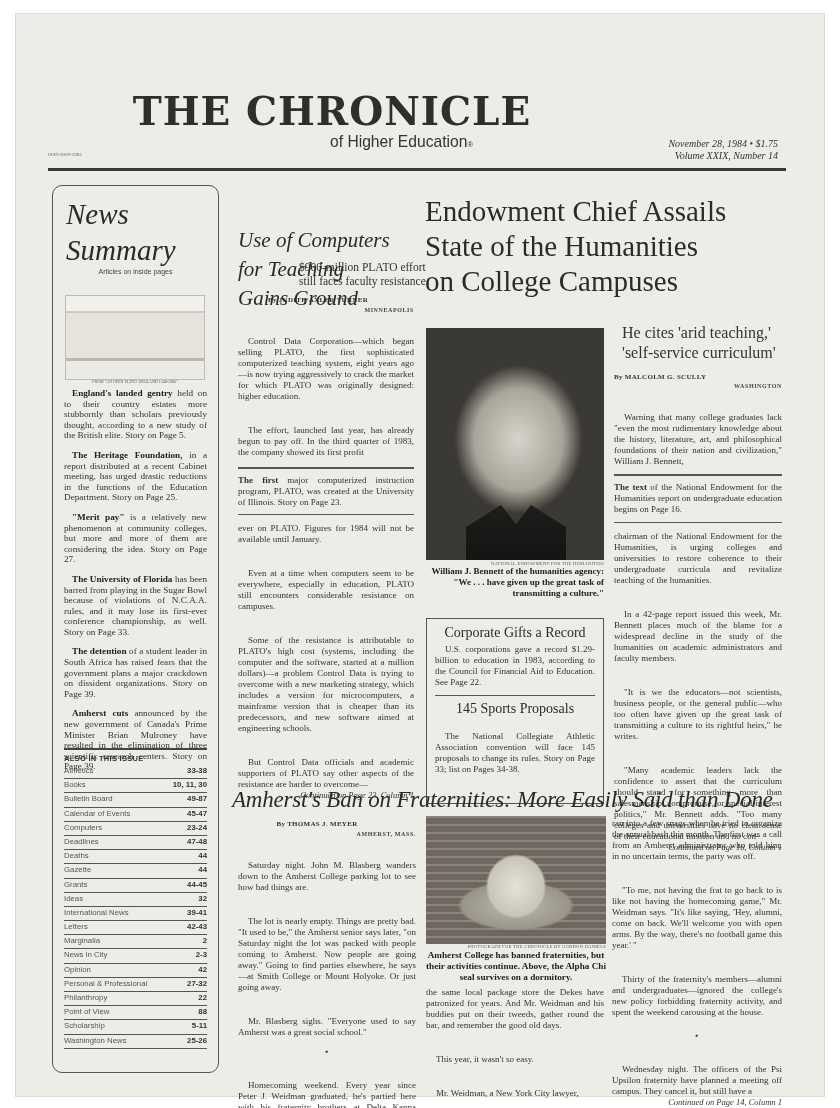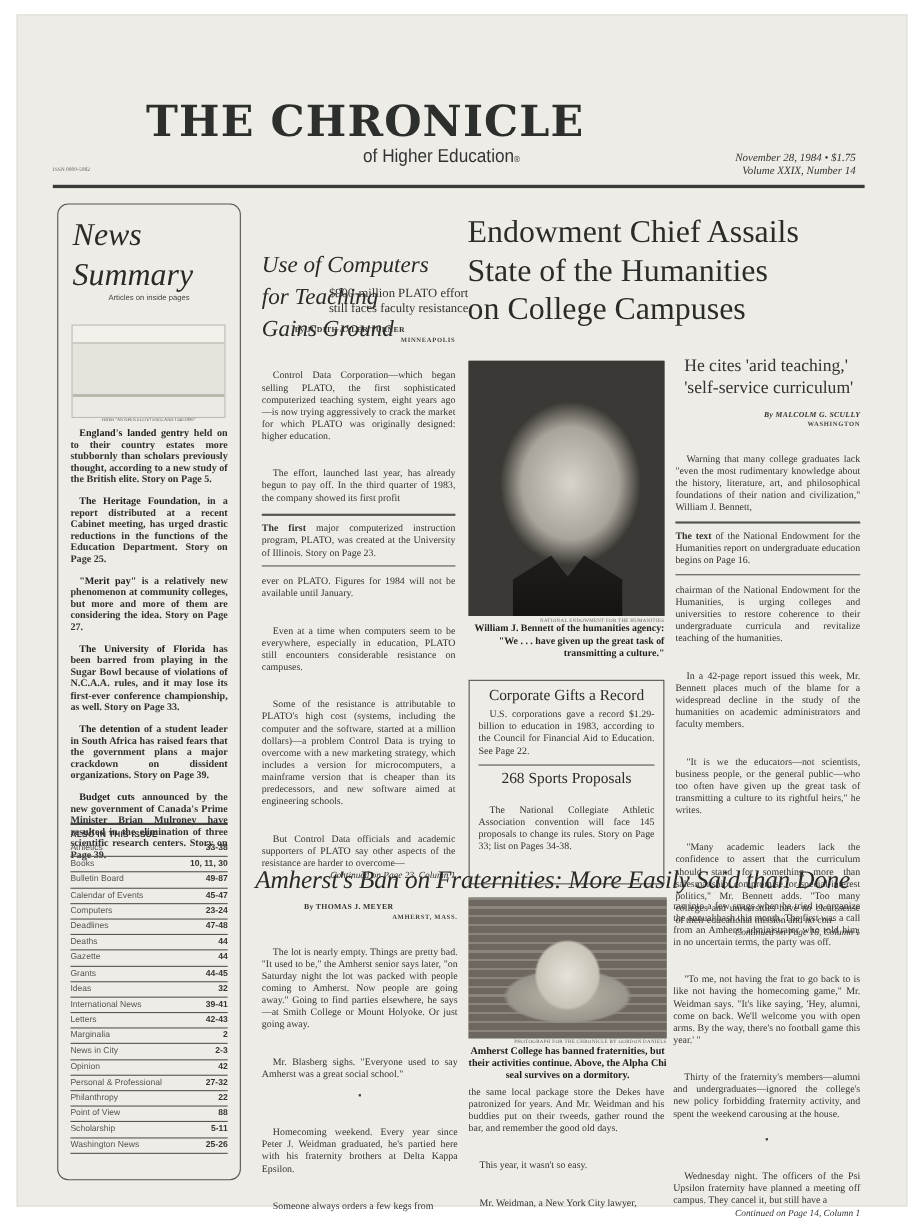--- a/index.html
+++ b/index.html
@@ -28,21 +28,21 @@
     border: 1.5px solid #555; border-radius: 10px;
   }
   .summary-title { left: 66px; top: 196px; font-style: italic; font-size: 29px; line-height: 36px; color: #2a2a28; }
   .summary-caption { left: 52px; width: 167px; top: 268px; text-align: center; font-family: "Liberation Sans", sans-serif; font-size: 7px; color: #444; }
   .summary-image {
     left: 65px; top: 295px; width: 140px; height: 85px;
     background: linear-gradient(#f2f0ea 0 18%, #cfcbc2 18% 20%, #e6e3dc 20% 75%, #bdb8ad 75% 78%, #eceae4 78%);
     border: 1px solid #bbb;
   }
   .summary-image-credit { left: 65px; width: 140px; top: 379px; text-align: center; font-size: 4px; color: #555; }
-  .summary-items { left: 64px; top: 388px; width: 143px; font-weight: bold; }
+  .summary-items { left: 64px; top: 388px; width: 143px; }
   .summary-item { font-size: 9.2px; line-height: 10.6px; text-align: justify; text-indent: 8px; margin-bottom: 9px; color: #333; }
   .summary-item b { color: #222; }
   .also-rule { left: 64px; top: 748px; width: 143px; height: 2px; background: #444; }
   .also-title { left: 64px; top: 754px; font-family: "Liberation Sans", sans-serif; font-weight: bold; font-size: 7.5px; color: #333; letter-spacing: 0.3px; text-align: center; }
   .also-list { left: 64px; top: 765px; width: 143px; }
   .also-row {
     display: flex; justify-content: space-between; height: 14.2px; line-height: 12.5px;
     font-family: "Liberation Sans", sans-serif; font-size: 7.8px; color: #555;
     border-bottom: 1.3px solid #555;
   }
@@ -114,21 +114,21 @@
 </div>
 <div class="abs summary-caption">Articles on inside pages</div>
 <div class="abs summary-image"></div>
 <div class="abs summary-image-credit">FROM "AN OPEN ELITE? ENGLAND 1540-1880"</div>
 <div class="abs summary-items" id="summary-items">
     <div class="summary-item"><b>England's landed gentry</b><span> held on to their country estates more stubbornly than scholars previously thought, according to a new study of the British elite. Story on Page 5.</span></div>
     <div class="summary-item"><b>The Heritage Foundation,</b><span> in a report distributed at a recent Cabinet meeting, has urged drastic reductions in the functions of the Education Department. Story on Page 25.</span></div>
     <div class="summary-item"><b>"Merit pay"</b><span> is a relatively new phenomenon at community colleges, but more and more of them are considering the idea. Story on Page 27.</span></div>
     <div class="summary-item"><b>The University of Florida</b><span> has been barred from playing in the Sugar Bowl because of violations of N.C.A.A. rules, and it may lose its first-ever conference championship, as well. Story on Page 33.</span></div>
     <div class="summary-item"><b>The detention</b><span> of a student leader in South Africa has raised fears that the government plans a major crackdown on dissident organizations. Story on Page 39.</span></div>
-    <div class="summary-item"><b>Budget cuts</b><span> announced by the new government of Canada's Prime Minister Brian Mulroney have resulted in the elimination of three scientific research centers. Story on Page 39.</span></div>
+    <div class="summary-item"><b>Amherst cuts</b><span> announced by the new government of Canada's Prime Minister Brian Mulroney have resulted in the elimination of three scientific research centers. Story on Page 39.</span></div>
   </div>
 <div class="abs also-rule"></div>
 <div class="abs also-title">ALSO IN THIS ISSUE</div>
 <div class="abs also-list" id="also-list">
     <div class="also-row">
       <span>Athletics</span>
       <span class="pg">33-38</span>
     </div>
     <div class="also-row">
       <span>Books</span>
@@ -244,21 +244,21 @@
 <div class="abs photo-bennett"></div>
 <div class="abs" style="left:426px; top:561px; width:178px;">
   <div class="photo-credit">NATIONAL ENDOWMENT FOR THE HUMANITIES</div>
   <div class="photo-caption">William J. Bennett of the humanities agency: "We . . . have given up the great task of transmitting a culture."</div>
 </div>
 <div class="abs sub-head2">
   <div>He cites 'arid teaching,'</div>
   <div>'self-service curriculum'</div>
 </div>
 <div class="abs" style="left:614px; top:373px; width:168px;">
-  <div class="byline" style="text-align:right;font-style:italic;">By MALCOLM G. SCULLY</div>
+  <div class="byline" style="text-align:left;">By MALCOLM G. SCULLY</div>
   <div class="dateline" style="margin-top:2px;">WASHINGTON</div>
   <div class="body-col">
       <p>Warning that many college graduates lack "even the most rudimentary knowledge about the history, literature, art, and philosophical foundations of their nation and civilization," William J. Bennett,</p>
     </div>
   <div class="col-rule" style="margin:7px 0 6px;"></div>
   <div class="body-col"><b>The text</b><span> of the National Endowment for the Humanities report on undergraduate education begins on Page 16.</span></div>
   <div class="col-rule" style="margin:7px 0 8px;"></div>
   <div class="body-col">
     <div>chairman of the National Endowment for the Humanities, is urging colleges and universities to restore coherence to their undergraduate curricula and revitalize teaching of the humanities.</div>
     <p>In a 42-page report issued this week, Mr. Bennett places much of the blame for a widespread decline in the study of the humanities on academic administrators and faculty members.</p>
@@ -266,30 +266,31 @@
     <p>"Many academic leaders lack the confidence to assert that the curriculum should stand for something more than salesmanship, compromise, or special-interest politics," Mr. Bennett adds. "Too many colleges and universities have no clear sense of their educational mission and no con-</p>
   </div>
   <div class="cont">Continued on Page 16, Column 1</div>
 </div>
 
 <div class="abs sidebar-box">
   <div style="padding:6px 8px 0;">
     <div class="box-head">Corporate Gifts a Record</div>
     <div class="box-text" style="margin-top:3px;">U.S. corporations gave a record $1.29-billion to education in 1983, according to the Council for Financial Aid to Education. See Page 22.</div>
     <div class="col-rule" style="margin:7px 0 5px; height:1px;"></div>
-    <div class="box-head">268 Sports Proposals</div>
+    <div class="box-head">145 Sports Proposals</div>
     <div class="box-text" style="margin-top:14px;">The National Collegiate Athletic Association convention will face 145 proposals to change its rules. Story on Page 33; list on Pages 34-38.</div>
   </div>
 </div>
 
 <div class="abs amherst-head">Amherst's Ban on Fraternities: More Easily Said than Done</div>
 <div class="abs" style="left:238px; top:820px; width:178px;">
   <div class="byline" style="text-align:center; padding-right:20px;">By THOMAS J. MEYER</div>
   <div class="dateline" style="margin-top:3px;">AMHERST, MASS.</div>
   <div class="body-col">
+    <p>Saturday night. John M. Blasberg wanders down to the Amherst College parking lot to see how bad things are.</p>
     <p>The lot is nearly empty. Things are pretty bad. "It used to be," the Amherst senior says later, "on Saturday night the lot was packed with people coming to Amherst. Now people are going away." Going to find parties elsewhere, he says—at Smith College or Mount Holyoke. Or just going away.</p>
     <p>Mr. Blasberg sighs. "Everyone used to say Amherst was a great social school."</p>
     <div class="bullet">▪</div>
     <p>Homecoming weekend. Every year since Peter J. Weidman graduated, he's partied here with his fraternity brothers at Delta Kappa Epsilon.</p>
     <p>Someone always orders a few kegs from</p>
   </div>
 </div>
 <div class="abs seal-photo"></div>
 <div class="abs seal-credit">PHOTOGRAPH FOR THE CHRONICLE BY GORDON DANIELS</div>
 <div class="abs seal-caption">Amherst College has banned fraternities, but their activities continue. Above, the Alpha Chi seal survives on a dormitory.</div>

